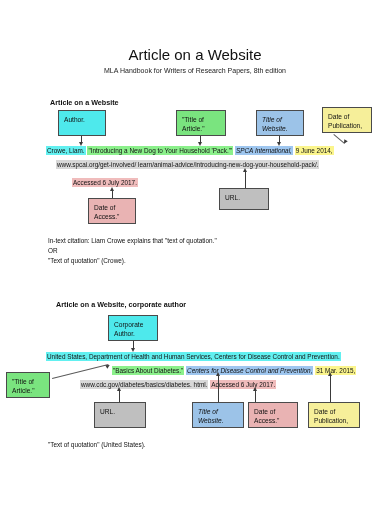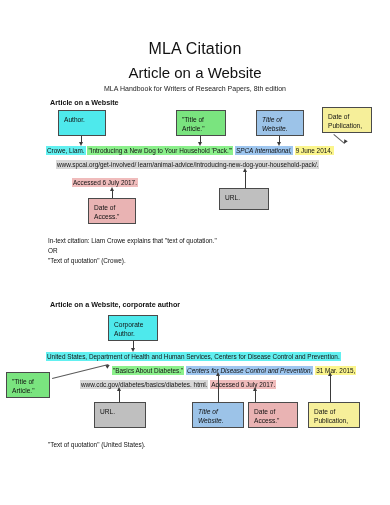--- a/index.html
+++ b/index.html
@@ -114,21 +114,20 @@
     color: #111;
   }
   .note-block div { white-space: nowrap; }
 </style>
 </head>
 <body>
 
 <div class="page">
 
   <div class="title-block">
-    <div class="title-main">MLA Citation</div>
     <div class="title-sub">Article on a Website</div>
     <div class="title-note">MLA Handbook for Writers of Research Papers, 8th edition</div>
   </div>
 
   <div class="section-head" style="left:50px; top:98px;">Article on a Website</div>
 
   <div class="box cyan" style="left:58px; top:110px; width:48px; height:26px;">
     <span>Author.</span>
   </div>
 
@@ -179,21 +178,21 @@
     <span>Date of</span><br>
     <span>Access."</span>
   </div>
 
   <div class="note-block" style="left:48px; top:236px;">
     <div>In-text citation: Liam Crowe explains that "text of quotation."</div>
     <div>OR</div>
     <div>"Text of quotation" (Crowe).</div>
   </div>
 
-  <div class="section-head" style="left:50px; top:300px;">Article on a Website, corporate author</div>
+  <div class="section-head" style="left:56px; top:300px;">Article on a Website, corporate author</div>
 
   <div class="box cyan" style="left:108px; top:315px; width:50px; height:26px;">
     <span>Corporate</span><br>
     <span>Author.</span>
   </div>
 
   <div class="conn v" style="left:133px; top:341px; height:9px;"></div>
   <div class="arrow-down" style="left:131px; top:348px;"></div>
 
   <div class="cite-line" style="left:46px; top:352px;"><span class="hl hl-cyan">United States, Department of Health and Human Services, Centers for Disease Control and Prevention.</span></div>

